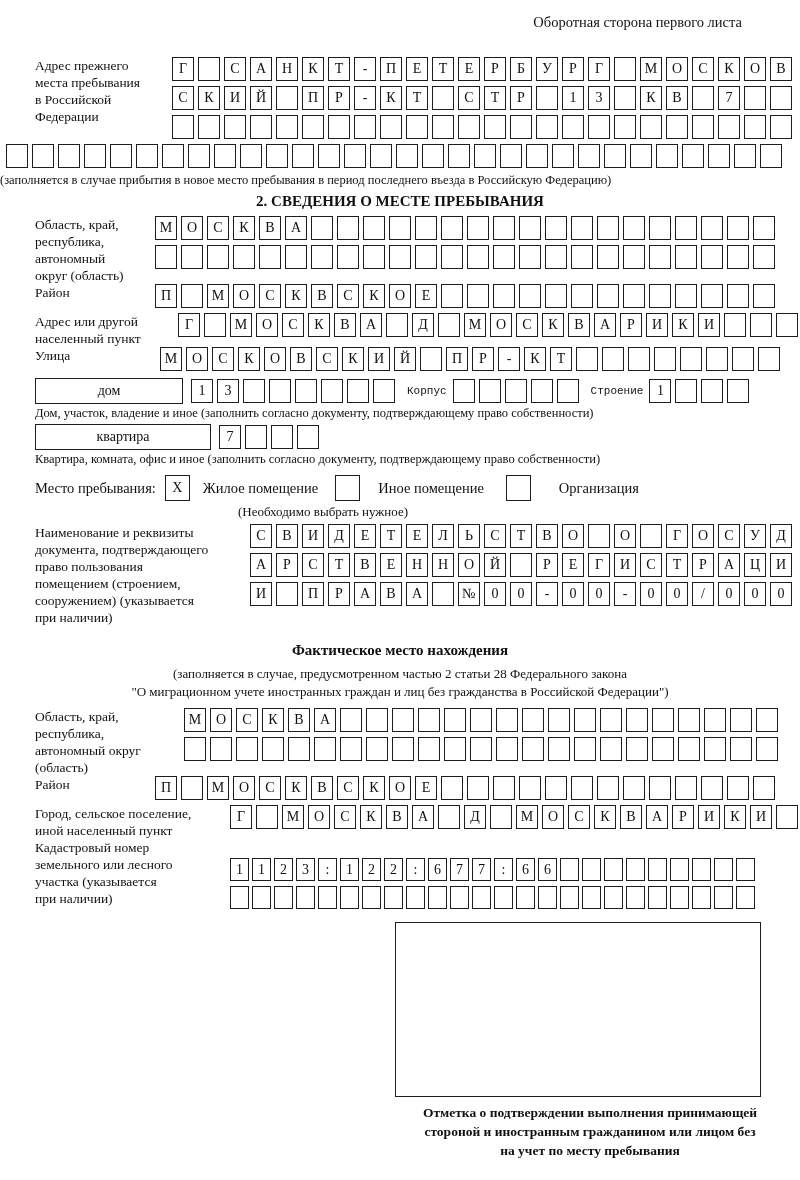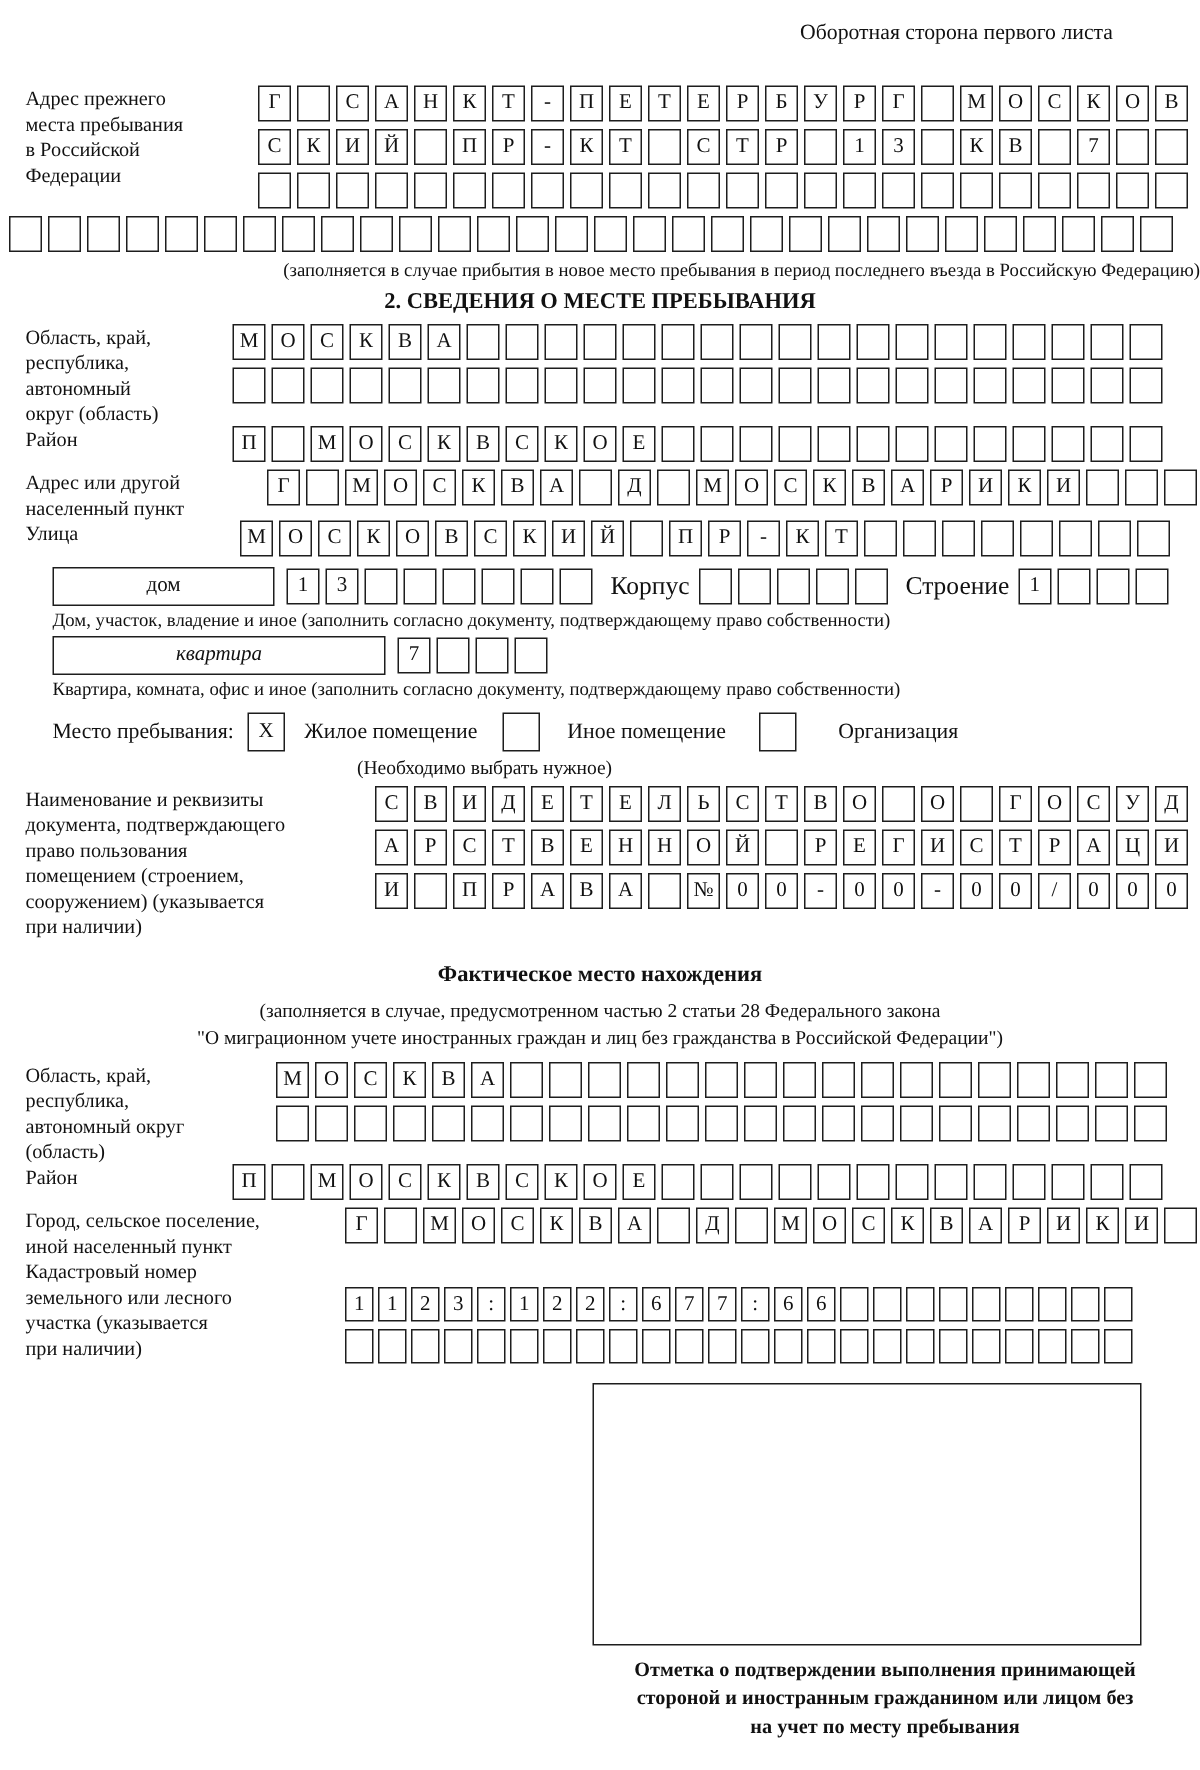--- a/index.html
+++ b/index.html
@@ -17,45 +17,45 @@
     box-sizing:border-box;flex:none;
     width:22px;height:24px;margin-right:4px;
     border:1.7px solid #1d1d1d;
     display:flex;align-items:center;justify-content:center;
     font-size:14px;line-height:1;
   }
   .cells.sm .cell{width:19px;margin-right:3px;height:23px;}
   .crow{margin-bottom:5px;}
 
   .frow{display:flex;align-items:flex-start;}
-  .flabel{box-sizing:border-box;font-size:13.5px;line-height:17px;padding-left:17px;flex:none;}
+  .flabel{box-sizing:border-box;font-size:13.5px;line-height:17px;padding-left:35px;flex:none;}
   .lab-s1{width:172px;}
   .lab-oblast2{width:155px;}
   .lab-rayon{width:155px;}
   .lab-city2{width:178px;}
   .lab-street{width:160px;}
   .lab-doc{width:250px;}
   .lab-oblast3{width:184px;}
   .lab-city3{width:230px;}
   .lab-cad{width:230px;}
 
   .ml6{margin-left:6px;}
-  .caption{font-size:12.5px;text-align:right;margin-top:2px;margin-bottom:2px;}
+  .caption{font-size:12.5px;text-align:left;margin-top:2px;margin-bottom:2px;}
   .caption-left{font-size:12.5px;margin-left:35px;margin-top:2px;margin-bottom:3px;}
   .sec-title{font-size:15px;font-weight:bold;text-align:center;margin:5px 0 6px 0;}
 
   .houserow{display:flex;align-items:center;margin-left:35px;margin-top:2px;}
   .bigbox{
     box-sizing:border-box;border:1.7px solid #1d1d1d;height:26px;
     display:flex;align-items:center;justify-content:center;
     font-size:14px;flex:none;
   }
   .box-dom{width:148px;margin-right:8px;}
-  .box-kv{width:222px;margin-right:8px;font-style:italic;}
-  .inlbl{font-size:17px;margin:0 6px 0 8px;flex:none;}
+  .box-kv{width:176px;margin-right:8px;}
+  .inlbl{font-size:11px;margin:0 6px 0 8px;flex:none;font-family:Liberation Mono, monospace;}
 
   .checkrow{display:flex;align-items:center;margin-left:35px;margin-top:8px;font-size:14.5px;}
   .cellbig{
     box-sizing:border-box;width:25px;height:26px;border:1.7px solid #1d1d1d;
     display:flex;align-items:center;justify-content:center;font-size:14px;flex:none;
   }
   .hint{font-size:13px;margin-left:238px;margin-top:3px;margin-bottom:4px;}
 
   .s3cap{font-size:13px;text-align:center;line-height:17.5px;}
   .mt8{margin-top:8px;}

